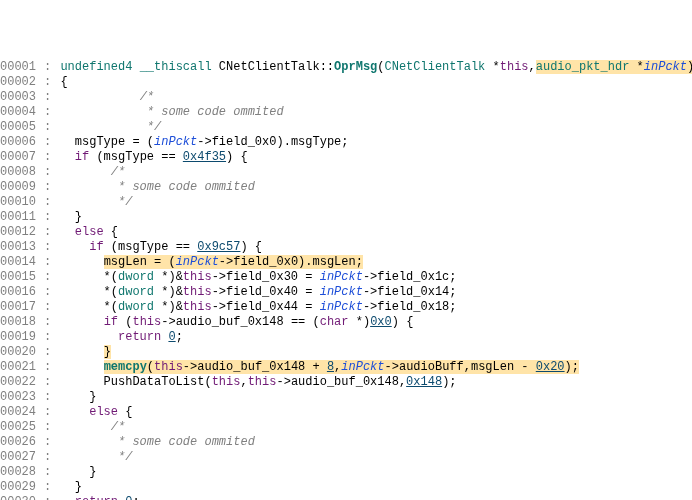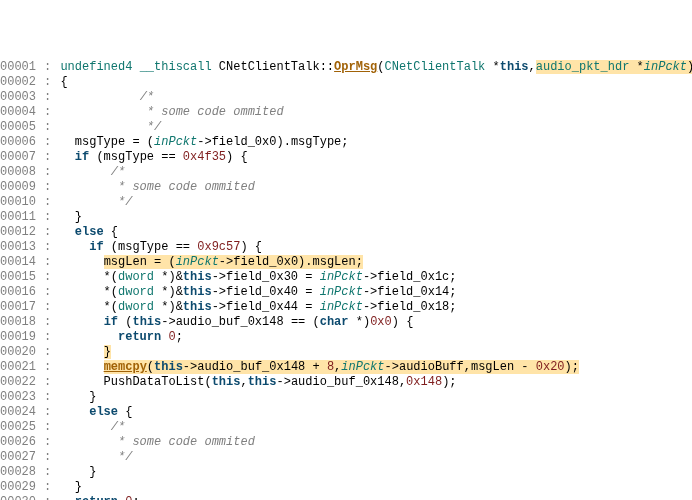--- a/index.html
+++ b/index.html
@@ -22,26 +22,26 @@
     color: #808080;
     min-width: 42px;
     text-align: left;
     padding-right: 2px;
     user-select: none;
   }
   .colon {
     color: #808080;
     padding-right: 2px;
   }
-  .kw { color: #0c4a6e; font-weight: bold; }
+  .kw { color: #701a75; font-weight: normal; }
   .type { color: #0f766e; }
-  .func { color: #a16207; font-weight: bold; text-decoration: underline; }
-  .param { color: #0f766e; font-style: italic; }
+  .func { color: #0f766e; font-weight: bold; }
+  .param { color: #1d4ed8; font-style: italic; }
   .comment { color: #808080; font-style: italic; }
-  .num { color: #7f1d1d; }
+  .num { color: #0c4a6e; text-decoration: underline; }
   .punc { color: #000000; }
   .ident { color: #000000; }
   .op { color: #000000; }
   .hl { background-color: #ffe4a8; margin-top: 46px; }
 </style>
 </head>
 <body>
 
 
 

